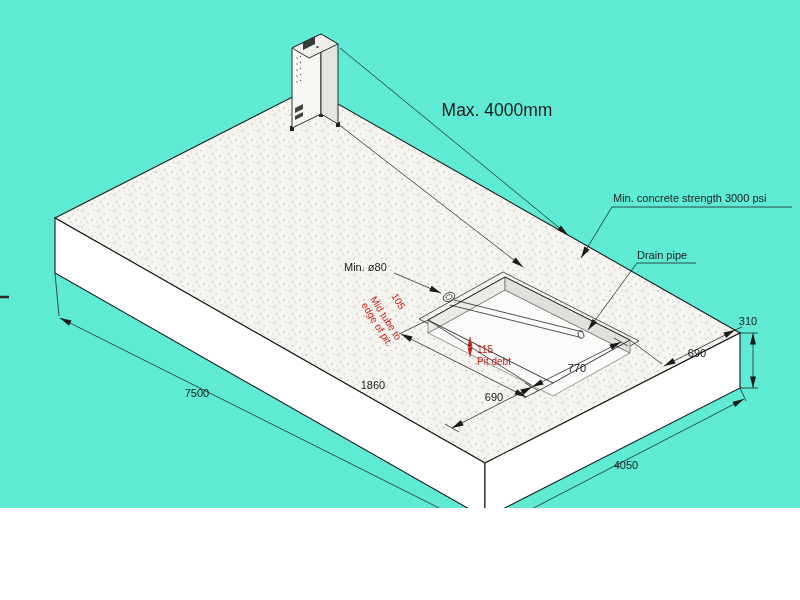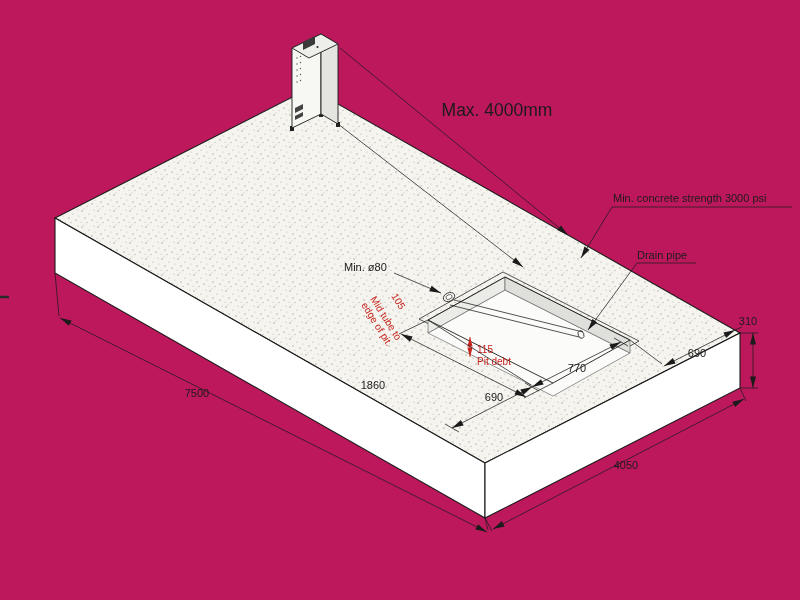--- a/index.html
+++ b/index.html
@@ -1,16 +1,16 @@
 <!DOCTYPE html>
 <html><head>
 <meta charset="utf-8">
 <style>
   html,body{margin:0;padding:0;background:#ffffff;}
-  .stage{position:relative;width:800px;height:600px;background:#be185d;overflow:hidden;}
+  .stage{position:relative;width:800px;height:508px;background:#5eead4;overflow:hidden;}
   svg{display:block;}
   text{font-family:"Liberation Sans","DejaVu Sans",sans-serif;fill:#1b1b1b;}
   .t{font-size:11px;}
   .t-big{font-size:17.5px;}
   .t-red{font-size:10px;fill:#c8231d;}
   .ln{stroke:#1b1b1b;stroke-width:0.75;fill:none;}
   .ln-red{stroke:#c8231d;stroke-width:0.8;fill:none;}
   .edge{stroke:#1b1b1b;stroke-width:1.1;}
   .edge-thin{stroke:#1b1b1b;stroke-width:0.9;}
   .mid{text-anchor:middle;}

